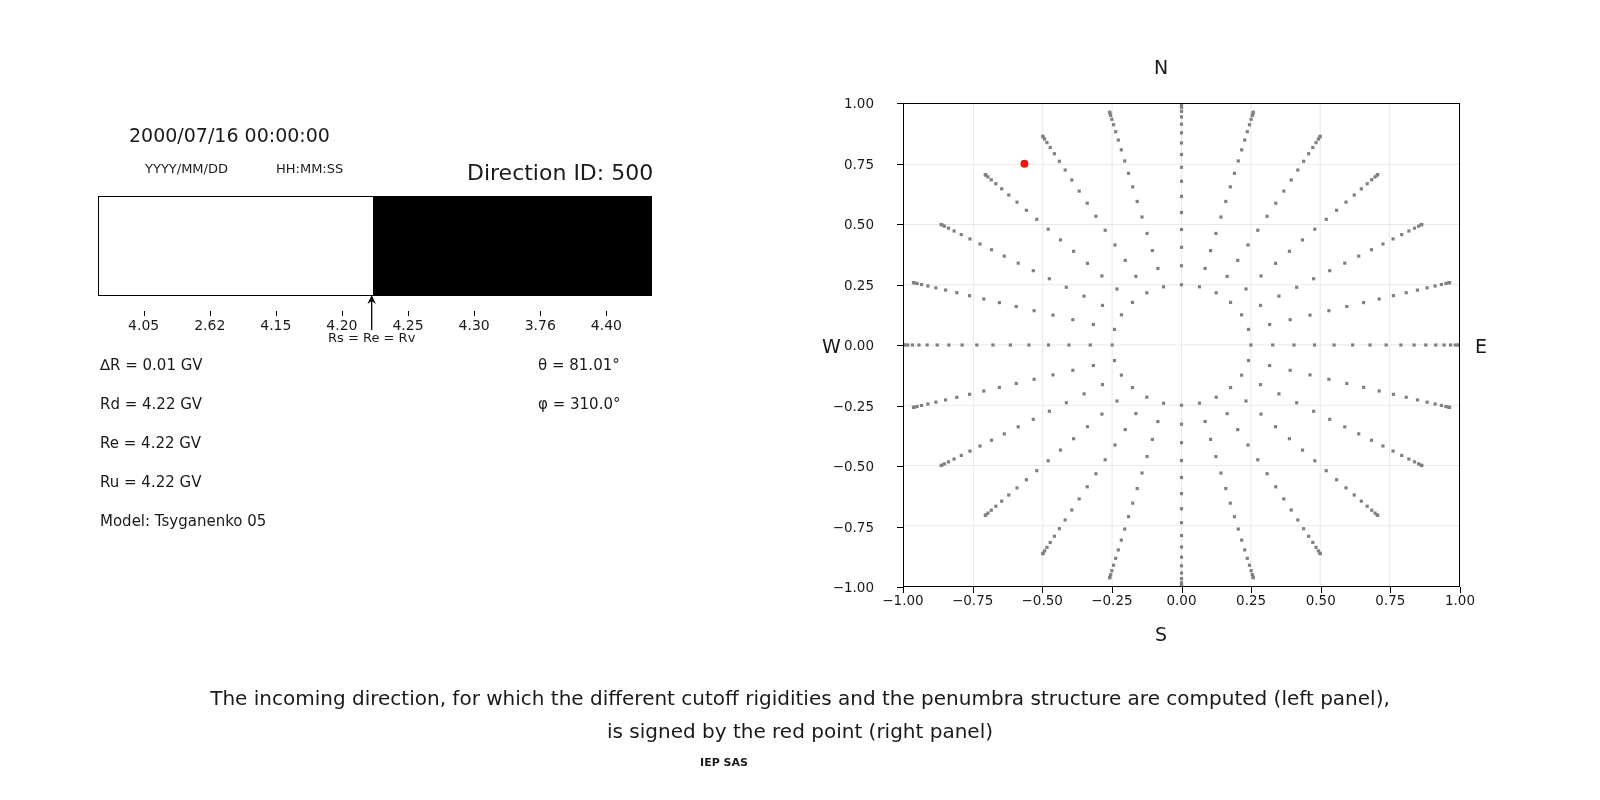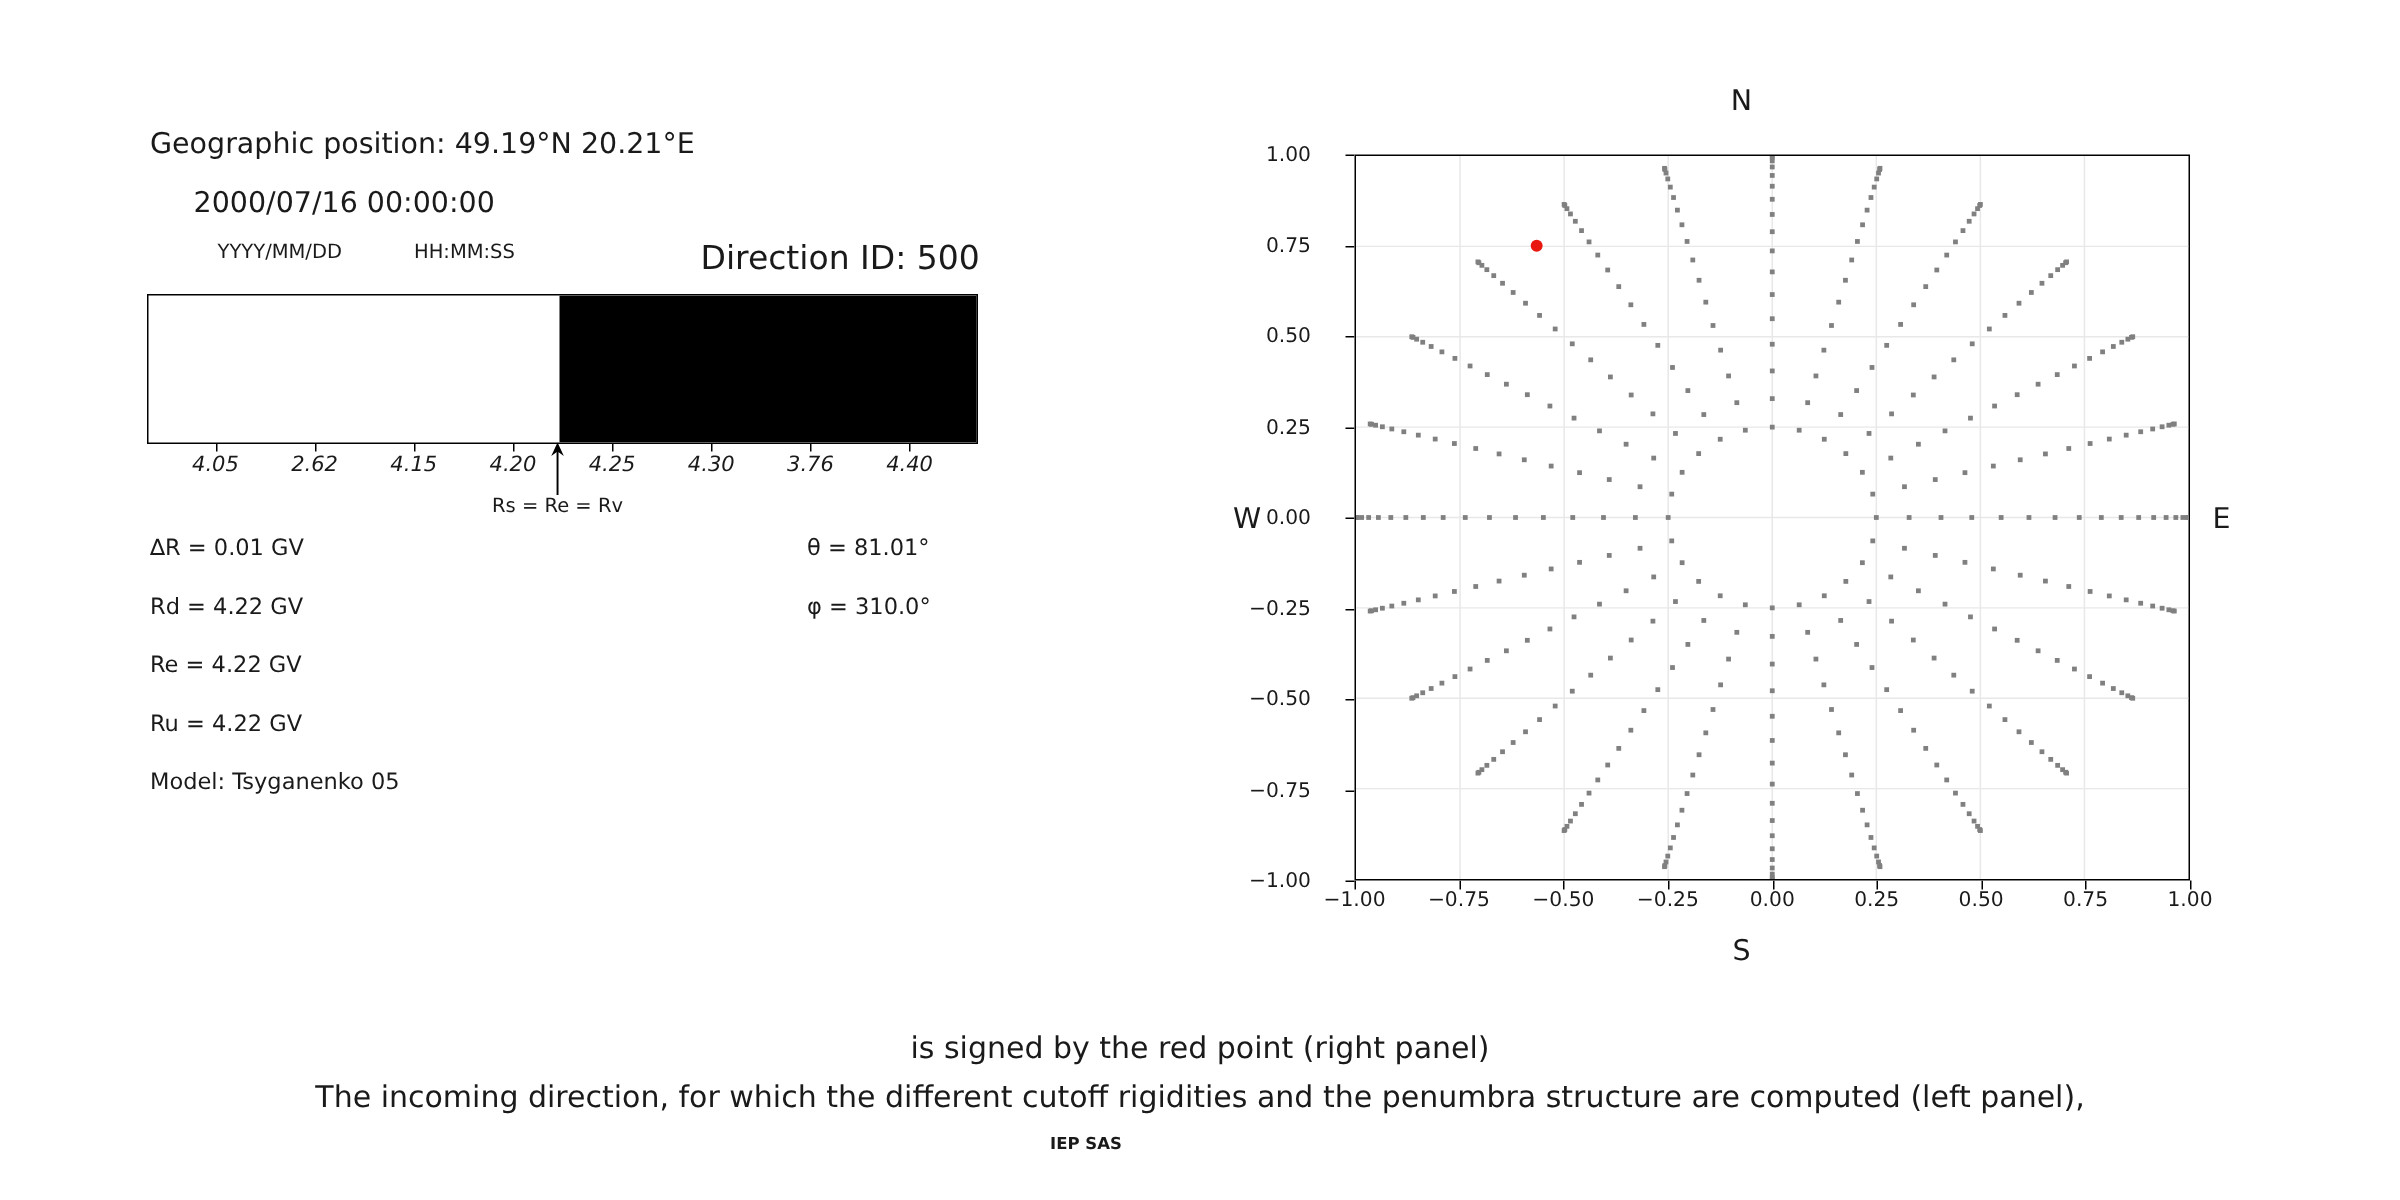--- a/index.html
+++ b/index.html
@@ -69,24 +69,23 @@
   }
   #penumbra-black {
     position: absolute;
     top: 0;
     bottom: 0;
     background: #000000;
   }
   #penumbra-axis {
     position: absolute;
     left: 98px;
-    top: 296px;
+    top: 311px;
     width: 554px;
     height: 46px;
-    font-style: italic;
   }
   .pen-tick {
     position: absolute;
     top: 0;
     width: 1px;
     height: 5px;
     background: #000;
   }
   .pen-tick-label {
     position: absolute;
@@ -212,21 +211,20 @@
     font-size: 11px;
     color: #1a1a1a;
     font-weight: bold;
   }
 </style>
 </head>
 <body>
 
 <div id="left-panel">
 
-  <div class="info-line" id="geo-position">Geographic position: 49.19°N 20.21°E</div>
 
   <div class="info-line" id="datetime-value">2000/07/16 00:00:00</div>
 
   <div class="small-label" id="date-format-label">YYYY/MM/DD</div>
 
   <div class="small-label" id="time-format-label">HH:MM:SS</div>
 
   <div id="direction-id">Direction ID: 500</div>
 
   <div id="penumbra-wrap">
@@ -749,16 +747,16 @@
           <rect x="204.81889593894797" y="6.645950038045521" width="3.2" height="3.2" fill="#808080"></rect>
         </g>
       <g id="selected-group">
           <circle cx="120.86900000000001" cy="60.01600000000002" r="4" fill="#e8170f"></circle>
         </g>
     </svg>
   </div>
 </div>
 
 <div id="caption">
+  <div>The incoming direction, for which the different cutoff rigidities and the penumbra structure are computed (left panel),</div>
   <div>is signed by the red point (right panel)</div>
-  <div>The incoming direction, for which the different cutoff rigidities and the penumbra structure are computed (left panel),</div>
 </div>
 <div id="footer-credit">IEP SAS</div>
 
 </body></html>

